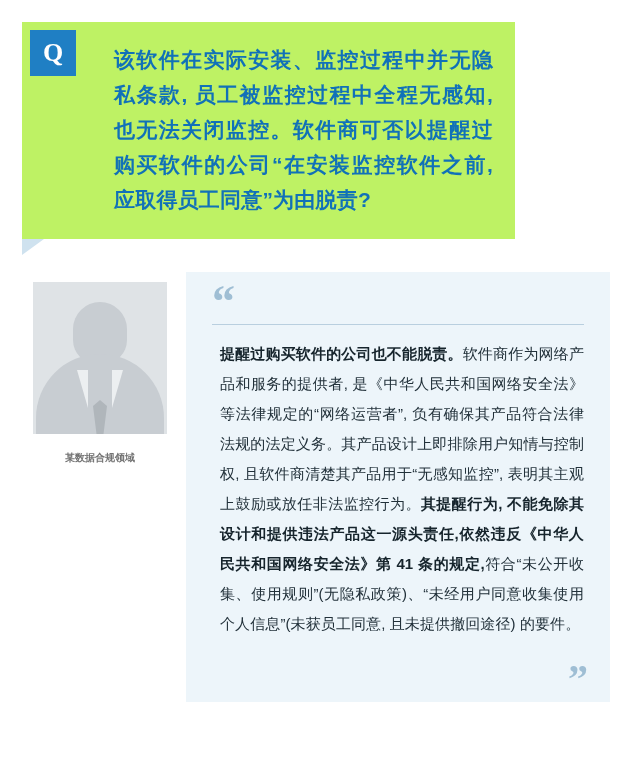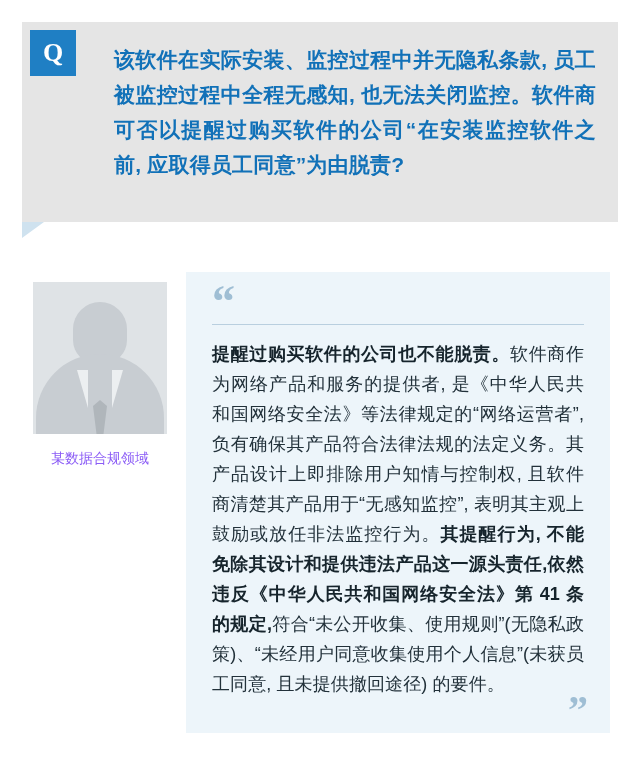--- a/index.html
+++ b/index.html
@@ -20,22 +20,22 @@
     position: relative;
     width: 640px;
     height: 762px;
     box-sizing: border-box;
   }
 
   .question-card {
     position: absolute;
     left: 22px;
     top: 22px;
-    width: 596px;
-    background: #e5e5e5;
+    width: 493px;
+    background: #bef264;
     box-sizing: border-box;
     padding: 20px 22px 22px 92px;
     min-height: 200px;
   }
 
   
   .fold {
     position: absolute;
     left: 0px;
     bottom: -16px;
@@ -137,23 +137,23 @@
     bottom: 0;
     transform: translateX(-50%);
     width: 14px;
     height: 34px;
     background: #b0b6bb;
     clip-path: polygon(50% 0%, 100% 18%, 75% 100%, 25% 100%, 0% 18%);
   }
 
   .avatar-caption {
     margin-top: 12px;
-    font-size: 14px;
-    font-weight: normal;
-    color: #8b5cf6;
+    font-size: 10px;
+    font-weight: bold;
+    color: #737373;
     line-height: 24px;
   }
 
   .answer-card {
     position: absolute;
     left: 186px;
     top: 0;
     width: 424px;
     background: #edf5fa;
     box-sizing: border-box;
@@ -168,25 +168,26 @@
     font-family: "Liberation Serif", serif;
     line-height: 28px;
     height: 30px;
   }
   .divider {
     border-top: 1px solid #b9cfdf;
     margin: 6px 0 14px 0;
   }
 
   .a-text {
-    font-size: 18px;
+    font-size: 15px;
     line-height: 30px;
     color: #22313a;
     text-align: justify;
     letter-spacing: 0.1px;
+    margin-left: 8px;
   }
   .a-text b { font-weight: bold; color: #16242c; }
 
   .quote-close {
     position: absolute;
     right: 22px;
     bottom: 8px;
     color: #9fbed4;
     font-size: 40px;
     font-weight: bold;

